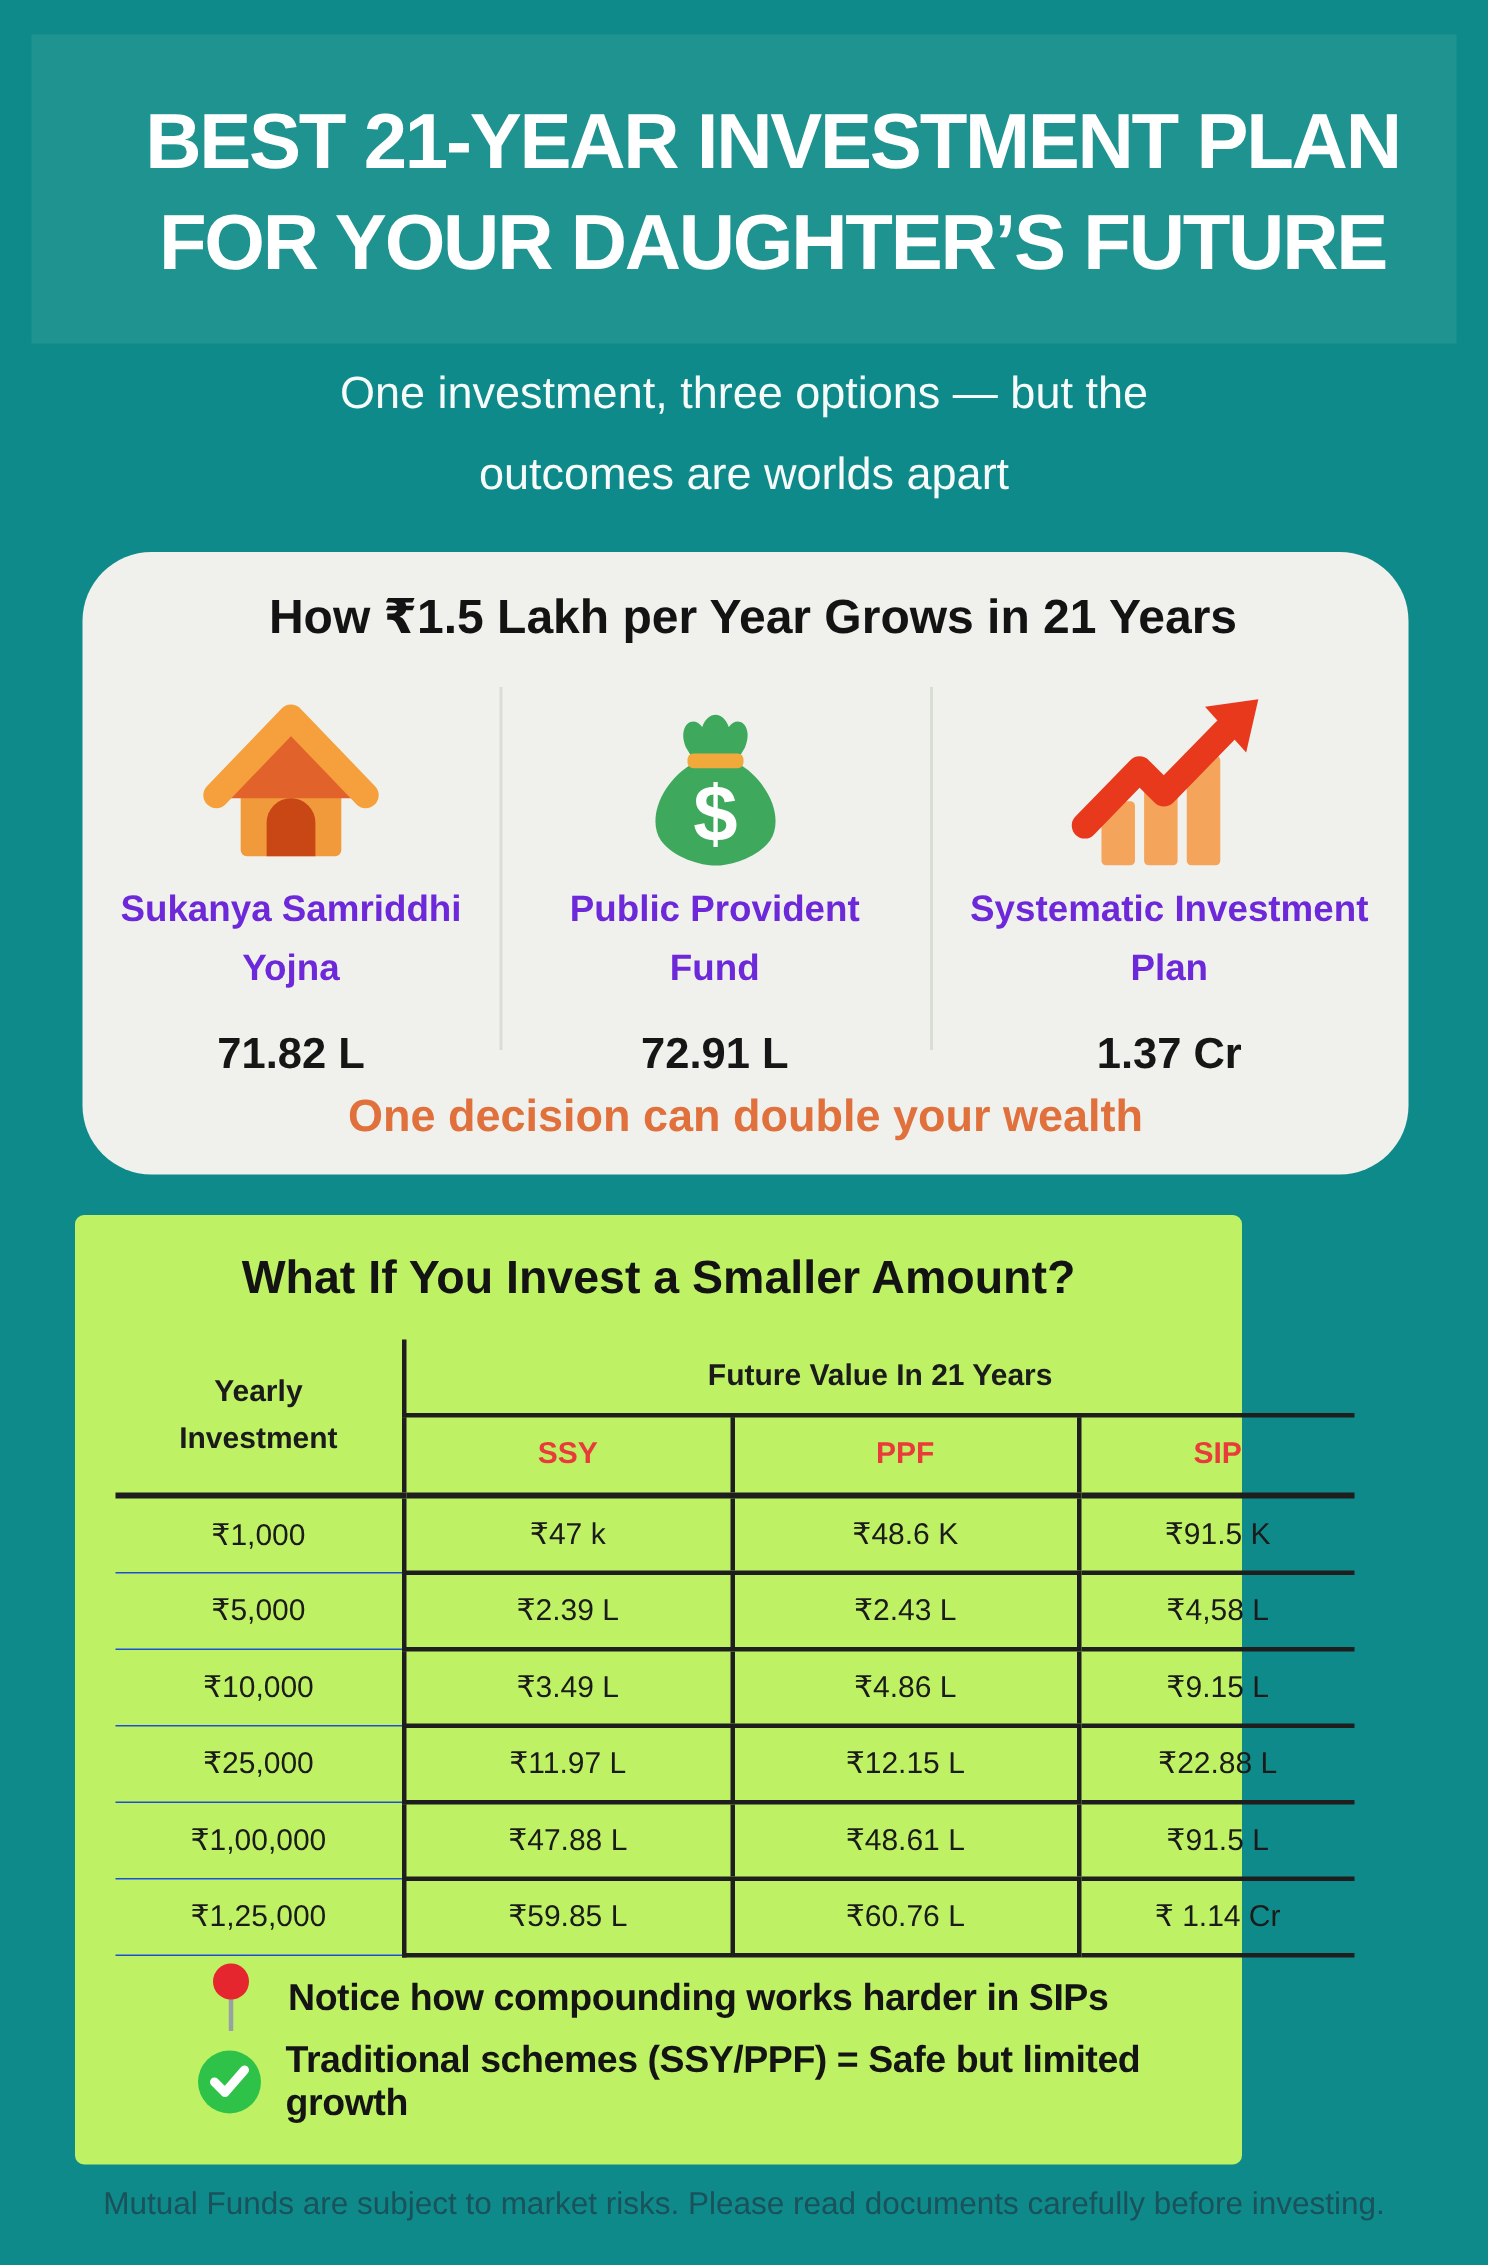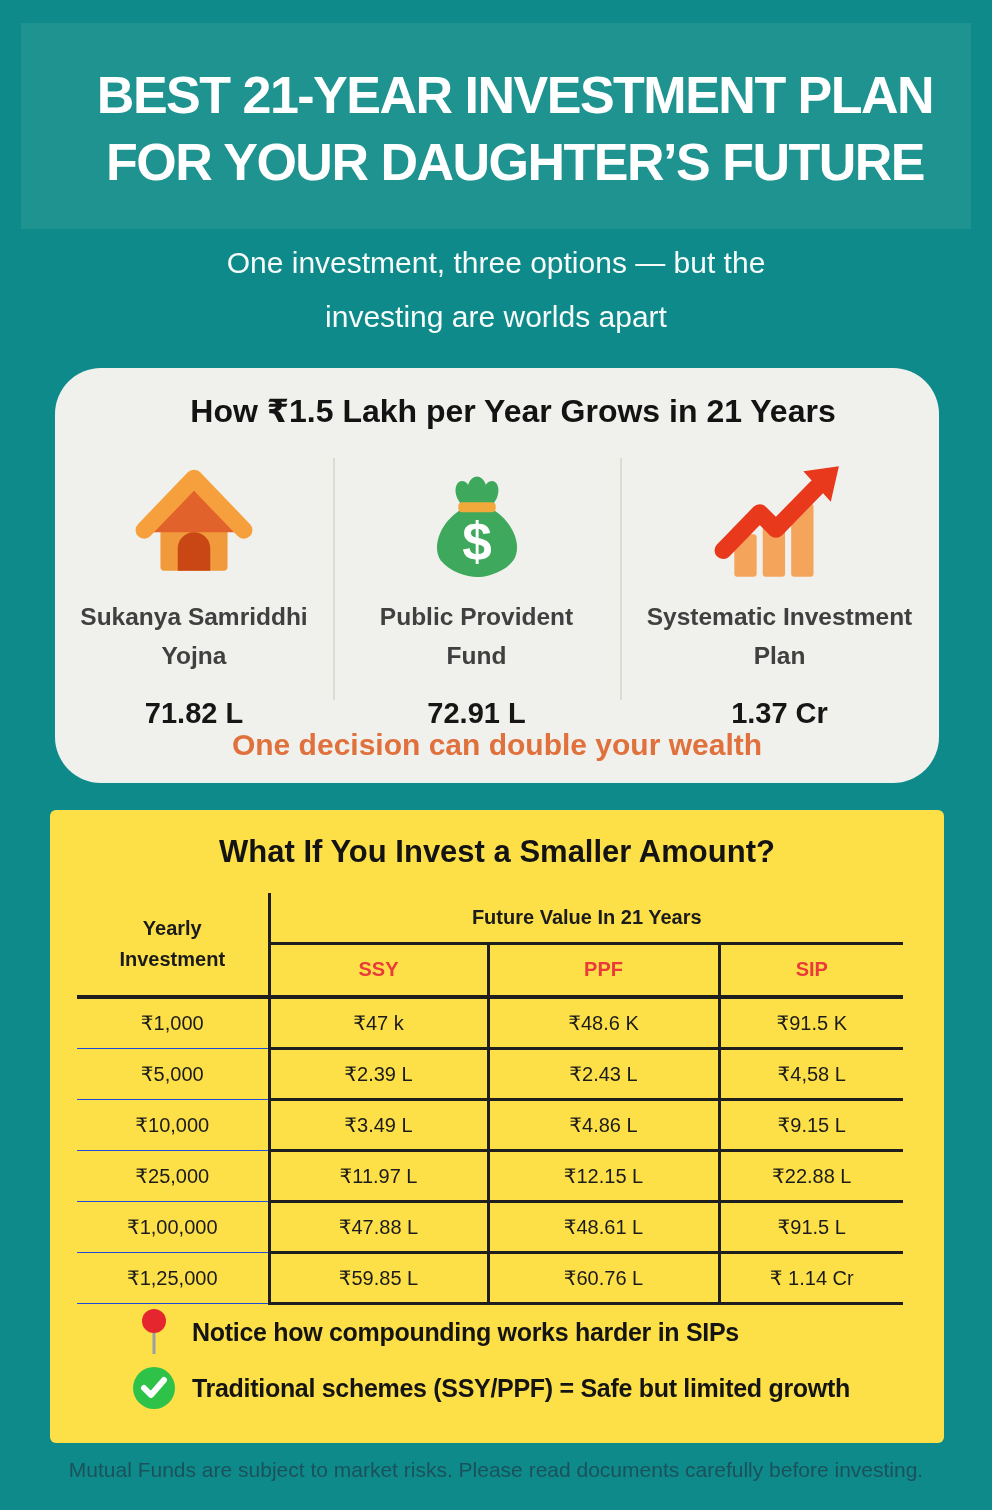--- a/index.html
+++ b/index.html
@@ -24,47 +24,47 @@
     position:absolute; top:236px; left:0; width:100%;
     text-align:center; color:#f6fbfa;
     font-size:30px; font-weight:400; line-height:1.8;
   }
   
   .card1 {
     position:absolute; left:55px; top:368px; width:884px; height:415px;
     background:#F0F1EC; border-radius:46px;
   }
   .card1-title {
-    position:absolute; top:24px; left:16px; width:100%;
+    position:absolute; top:24px; left:5px; width:100%;
     text-align:center; font-size:32px; font-weight:700; color:#131313;
   }
   .options-row {
     position:absolute; top:88px; left:0; width:100%;
     display:flex;
   }
   .option { display:flex; flex-direction:column; align-items:center; }
   .option.o1 { width:278px; }
   .option.o2 { width:287px; }
   .option.o3 { width:319px; }
   .opt-icon { height:132px; display:flex; align-items:center; justify-content:center; }
-  .opt-label { margin-top:10px; text-align:center; font-size:24.5px; font-weight:700; line-height:1.58; color:#404040; }
+  .opt-label { text-align:center; font-size:24.5px; font-weight:700; line-height:1.58; color:#6d28d9; }
   .opt-value { margin-top:22px; font-size:29px; font-weight:700; color:#161616; }
   .v-divider {
     position:absolute; width:2px; top:90px; height:242px; background:#D9DED4;
   }
   .v-divider.d1 { left:278px; }
   .v-divider.d2 { left:565px; }
   .card1-caption {
     position:absolute; top:360px; left:0; width:100%;
     text-align:center; font-size:30px; font-weight:700; color:#E0703C;
   }
   
   .card2 {
-    position:absolute; left:50px; top:810px; width:894px; height:633px;
-    background:#fde047; border-radius:6px;
+    position:absolute; left:50px; top:810px; width:778px; height:633px;
+    background:#bef264; border-radius:6px;
   }
   .card2-title {
     position:absolute; top:24px; left:0; width:100%;
     text-align:center; font-size:31px; font-weight:700; color:#131313;
   }
   table.cmp {
     position:absolute; left:27px; top:83px;
     border-collapse:collapse; table-layout:fixed; width:826px;
   }
   table.cmp col.c1 { width:192px; }
@@ -95,21 +95,21 @@
 
 <div class="title-band"></div>
 
 <h1 class="main-title">
   <div>BEST 21-YEAR INVESTMENT PLAN</div>
   <div>FOR YOUR DAUGHTER’S FUTURE</div>
 </h1>
 
 <div class="subtitle">
   <div>One investment, three options — but the</div>
-  <div>investing are worlds apart</div>
+  <div>outcomes are worlds apart</div>
 </div>
 
 <section class="card1">
   <h2 class="card1-title">How ₹1.5 Lakh per Year Grows in 21 Years</h2>
 
   <div class="v-divider d1"></div>
   <div class="v-divider d2"></div>
 
   <div class="options-row">
 

